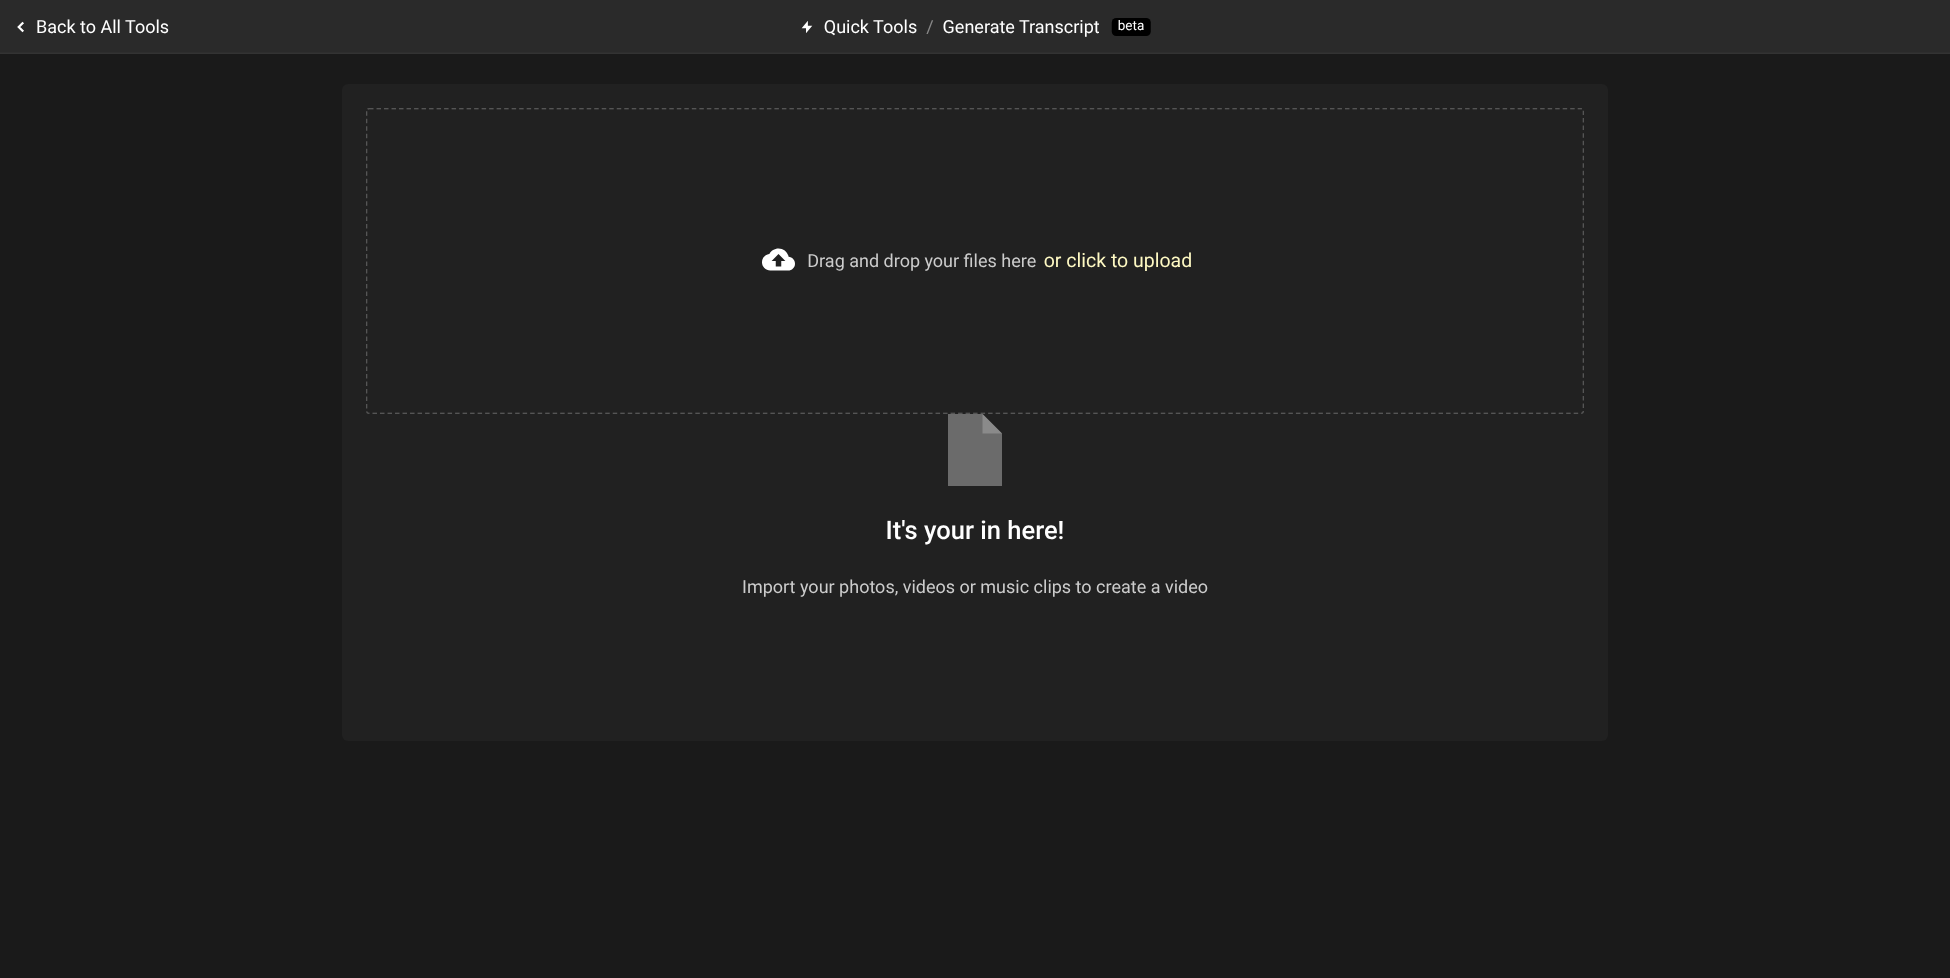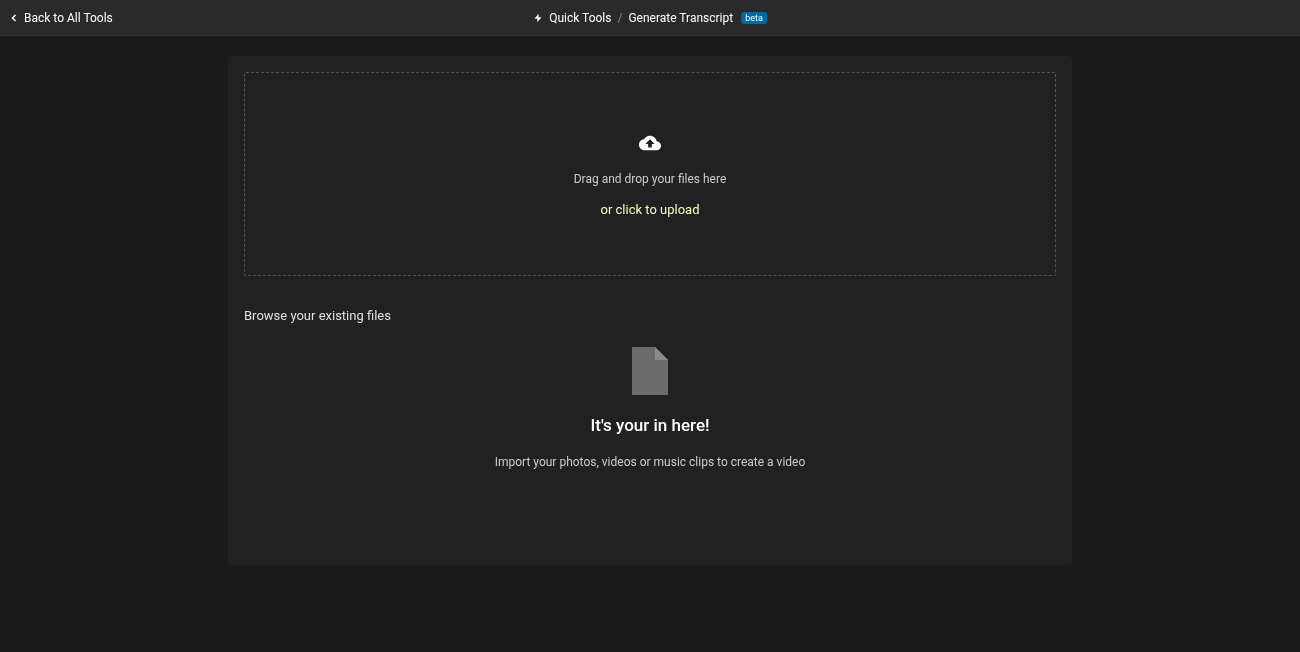--- a/index.html
+++ b/index.html
@@ -51,21 +51,21 @@
     .breadcrumb svg {
       width: 10px;
       height: 10px;
     }
     
     .breadcrumb-separator {
       color: #888;
     }
     
     .beta-badge {
-      background: #0369a1;
+      background: #000000;
       color: #fff;
       font-size: 9px;
       padding: 1px 4px;
       border-radius: 3px;
       margin-left: 2px;
     }
     
     .content-wrapper {
       display: flex;
       justify-content: center;
@@ -77,24 +77,23 @@
       background: #212121;
       border-radius: 4px;
       padding: 16px;
     }
     
     .dropzone {
       border: 1px dashed #555;
       border-radius: 2px;
       height: 204px;
       display: flex;
-      flex-direction: column;
       align-items: center;
       justify-content: center;
-      gap: 16px;
+      gap: 5px;
       cursor: pointer;
     }
     
     .dropzone .cloud-icon {
       width: 28px;
       height: 22px;
       fill: #ffffff;
       margin-bottom: 2px;
     }
     
@@ -193,21 +192,20 @@
   <div class="content-panel">
 
     <div class="dropzone">
       <svg class="cloud-icon" viewBox="0 0 24 24">
         <path d="M19.35 10.04C18.67 6.59 15.64 4 12 4 9.11 4 6.6 5.64 5.35 8.04 2.34 8.36 0 10.91 0 14c0 3.31 2.69 6 6 6h13c2.76 0 5-2.24 5-5 0-2.64-2.05-4.78-4.65-4.96zM14 13v4h-4v-4H7l5-5 5 5h-3z"></path>
       </svg>
       <span class="dropzone-text">Drag and drop your files here</span>
       <span class="dropzone-link">or click to upload</span>
     </div>
 
-    <div class="browse-heading">Browse your existing files</div>
 
     <div class="empty-state">
       <div class="file-icon-box"></div>
       <div class="empty-title">It's your in here!</div>
       <div class="empty-subtitle">Import your photos, videos or music clips to create a video</div>
     </div>
 
   </div>
 </div>
 

